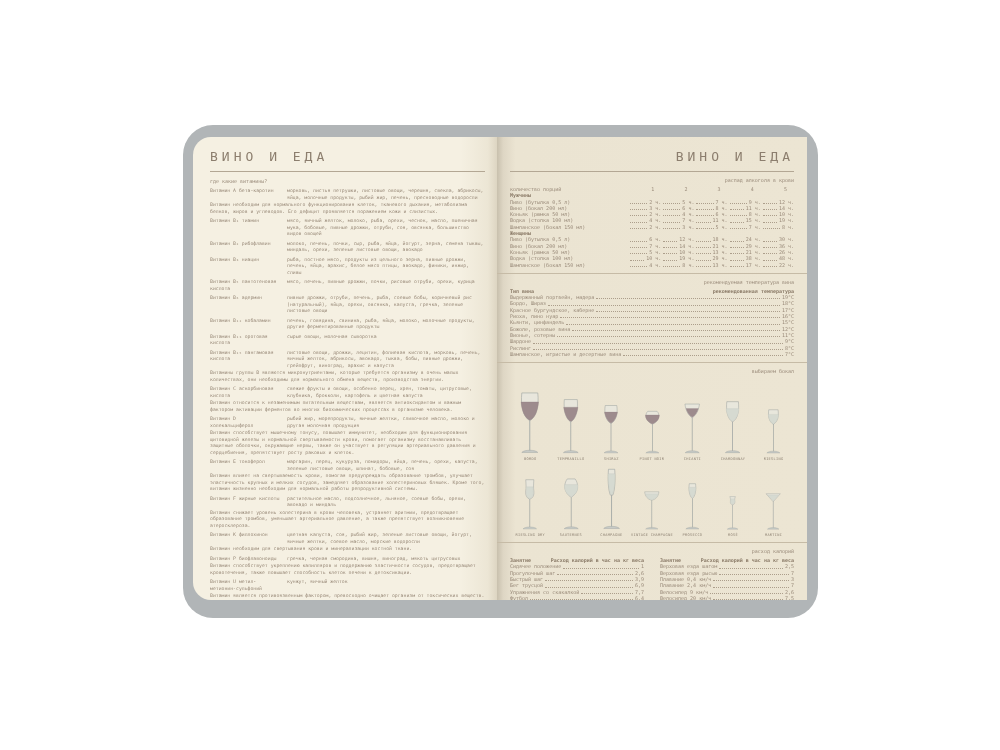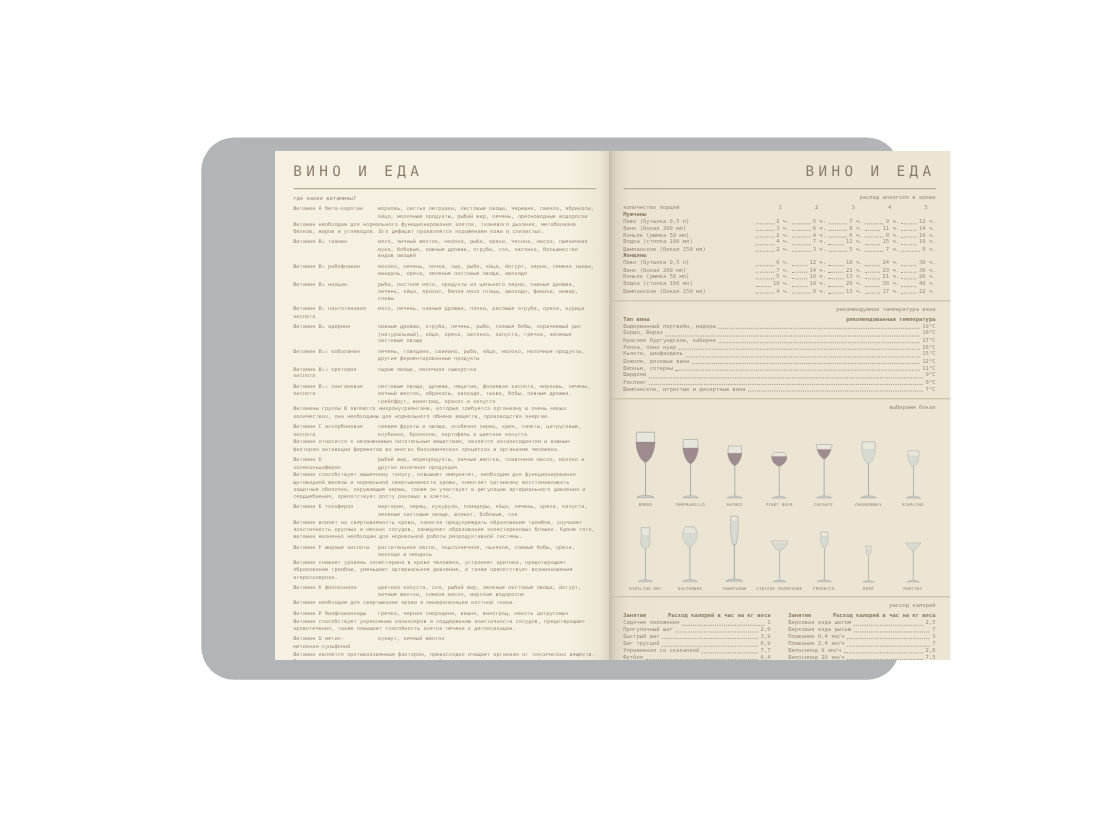--- a/index.html
+++ b/index.html
@@ -1,21 +1,21 @@
 <!DOCTYPE html>
 <html><head>
 <meta charset="utf-8">
 <style>
   html,body{margin:0;padding:0;}
   body{width:1000px;height:750px;background:#ffffff;position:relative;
        font-family:"DejaVu Sans Mono","Liberation Mono",monospace;}
   .notebook{position:absolute;left:183px;top:125px;width:635px;height:493px;
             background:#b1b5b7;border-radius:30px;}
   .spread{position:absolute;left:10px;top:12px;width:727px;height:463px;
-          display:flex;border-radius:18px;overflow:hidden;justify-content:center;}
+          display:flex;border-radius:18px;overflow:hidden;}
   .page{box-sizing:border-box;height:100%;color:#9a8b7a;overflow:hidden;}
   .page.left{width:304px;background:linear-gradient(90deg,#f5f0e2 0%,#f5f0e2 88%,#ece6d5 97%,#ddd5c2 100%);
              padding:0 12px 0 17px;}
   .page.right{width:310px;background:linear-gradient(90deg,#c8c0ad 0%,#ded6c4 2%,#ebe4d2 6%,#ece5d3 100%);
               padding:0 13px 0 13px;}
   .page-header{border-bottom:1px solid #b3a794;padding:12px 0 7px;}
   .page-header h1{margin:0;font-size:13px;font-weight:normal;letter-spacing:4px;color:#8c7e6e;}
   .page.right .page-header{text-align:right;}
 
   

